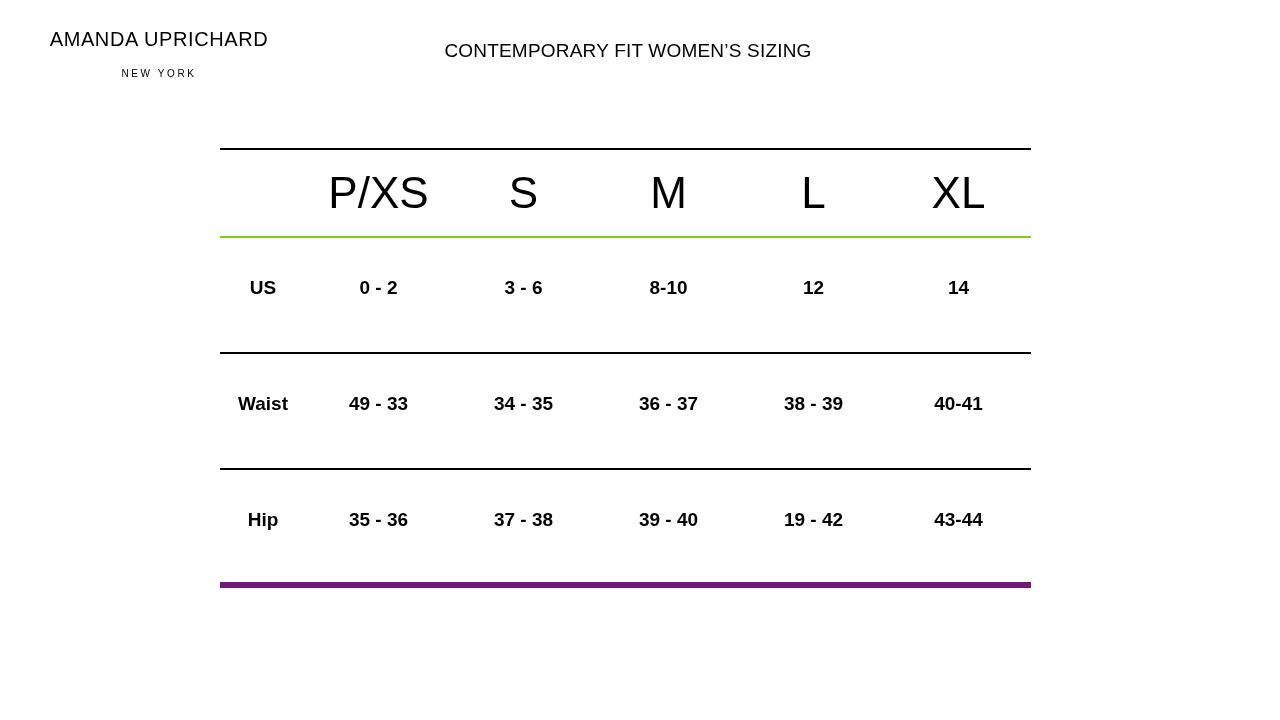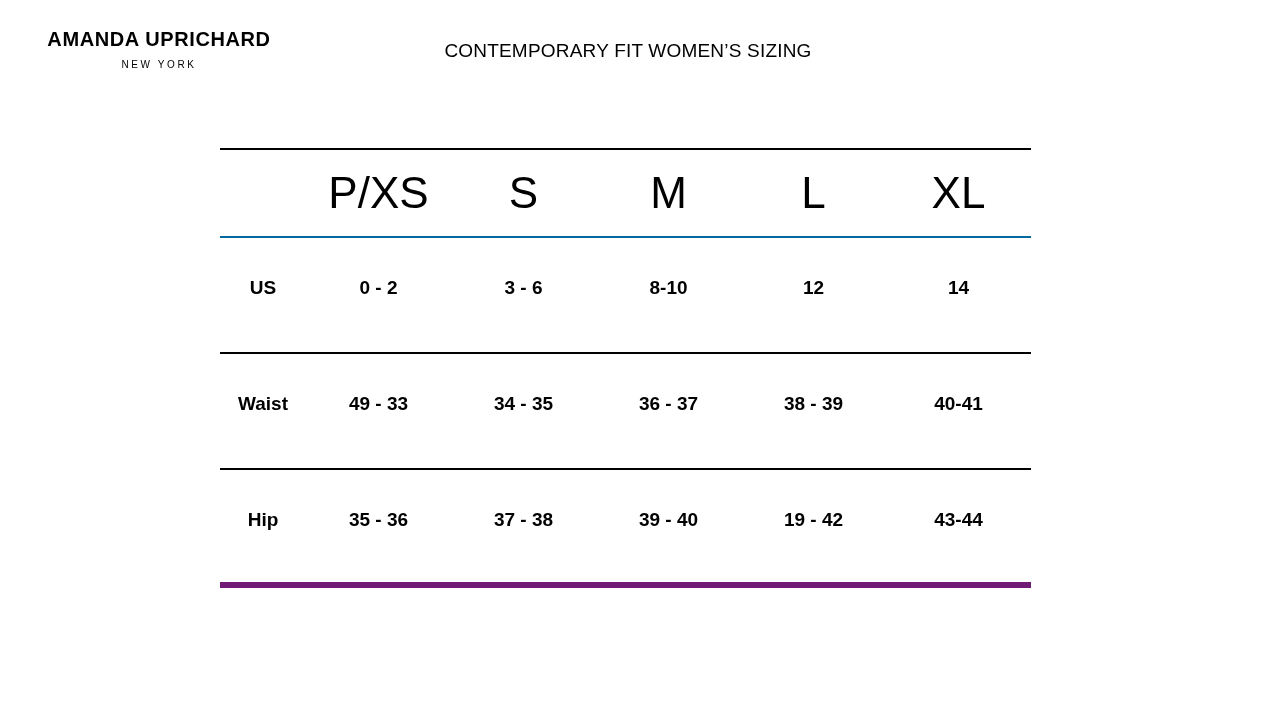--- a/index.html
+++ b/index.html
@@ -19,30 +19,30 @@
   
   .brand {
     position: absolute;
     left: 24px;
     top: 26px;
     width: 270px;
     text-align: center;
   }
   .brand-name {
     font-size: 20px;
-    font-weight: bold;
+    font-weight: normal;
     letter-spacing: 0.6px;
     line-height: 26px;
     white-space: nowrap;
   }
   .brand-sub {
     font-size: 10px;
     letter-spacing: 2.6px;
     line-height: 18px;
-    margin-top: 4px;
+    margin-top: 13px;
     text-align: center;
   }
 
   
   .page-title {
     position: absolute;
     left: 0;
     top: 28px;
     width: 1256px;
     text-align: center;
@@ -72,21 +72,21 @@
     border: 0;
     padding: 0;
     text-align: center;
     vertical-align: middle;
     font-weight: normal;
   }
 
   
   .size-table tr.head-row {
     border-top: 2px solid #000;
-    border-bottom: 2px solid #0369a1;
+    border-bottom: 2px solid #84cc16;
   }
   .size-table tr.head-row th {
     height: 86px;
     font-size: 44px;
     line-height: 44px;
     letter-spacing: 0px;
   }
   .size-table tr.head-row th.head-blank { font-size: 0; }
 
   

